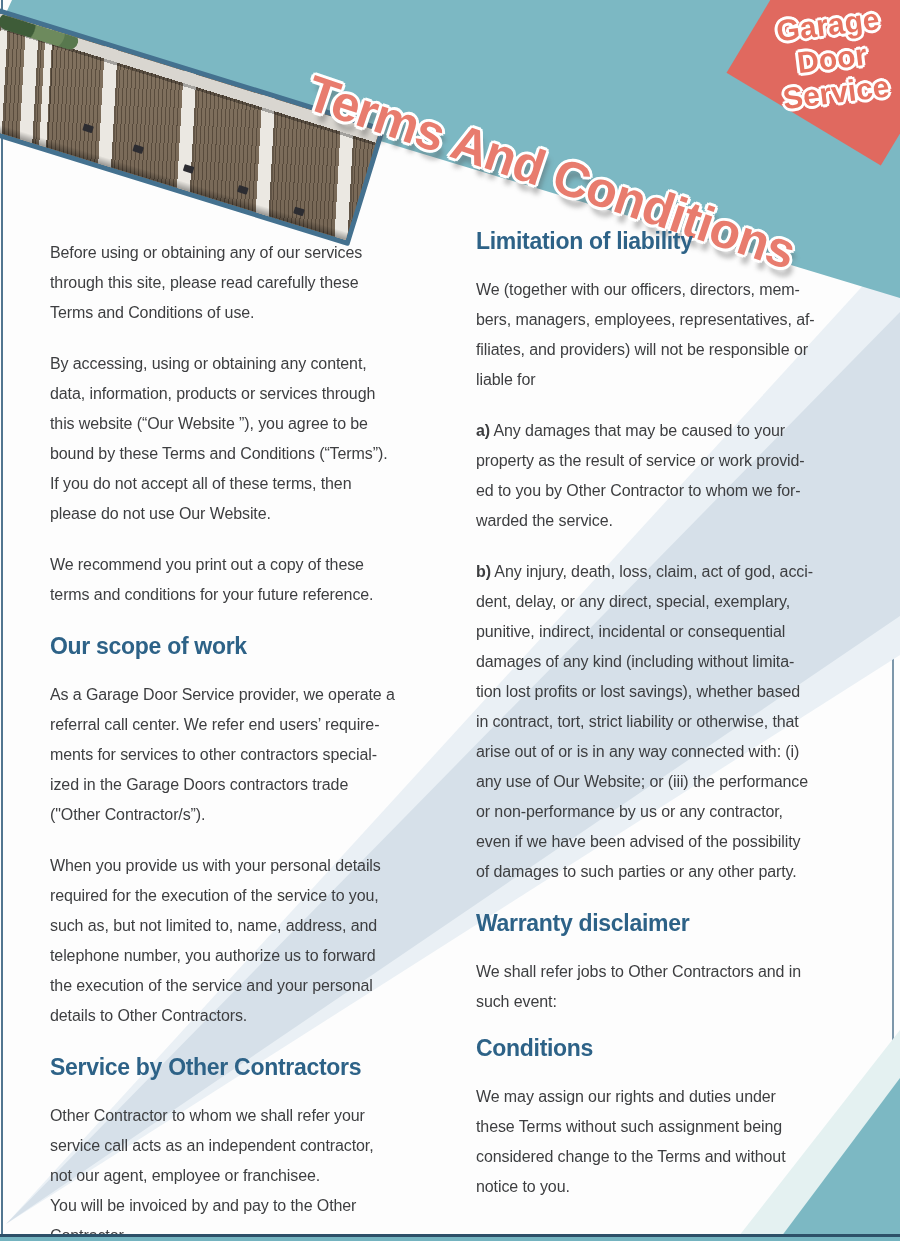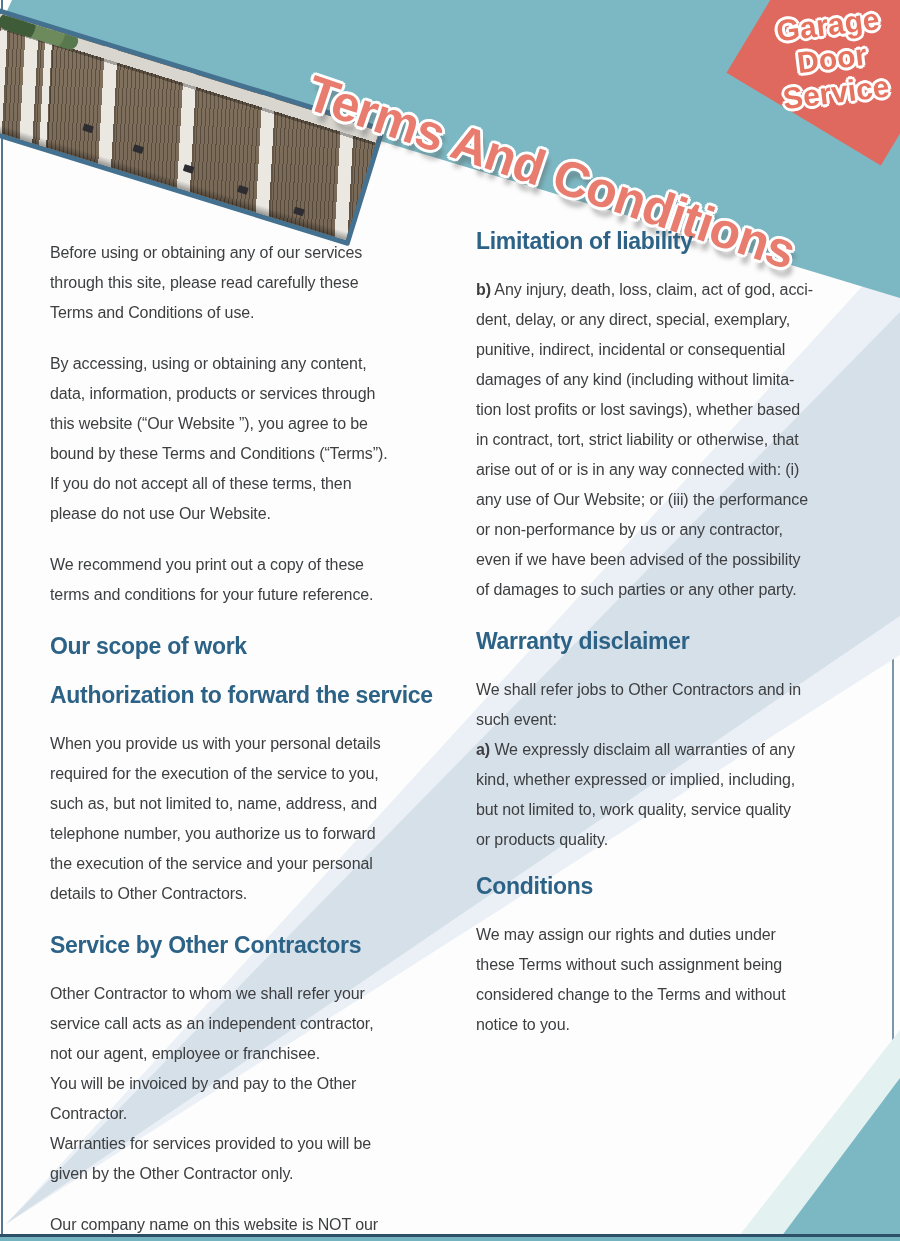--- a/index.html
+++ b/index.html
@@ -120,22 +120,26 @@
     <p>By accessing, using or obtaining any content,
 data, information, products or services through
 this website (“Our Website ”), you agree to be
 bound by these Terms and Conditions (“Terms”).
 If you do not accept all of these terms, then
 please do not use Our Website.</p>
     <p>We recommend you print out a copy of these
 terms and conditions for your future reference.</p>
 
     <h2>Our scope of work</h2>
+    <p>As a Garage Door Service provider, we operate a
+referral call center. We refer end users’ require-
+ments for services to other contractors special-
+ized in the Garage Doors contractors trade
+("Other Contractor/s”).</p>
 
-    <h2>Authorization to forward the service</h2>
     <p>When you provide us with your personal details
 required for the execution of the service to you,
 such as, but not limited to, name, address, and
 telephone number, you authorize us to forward
 the execution of the service and your personal
 details to Other Contractors.</p>
 
     <h2>Service by Other Contractors</h2>
     <p>Other Contractor to whom we shall refer your
 service call acts as an independent contractor,
@@ -144,39 +148,43 @@
 Contractor.
 Warranties for services provided to you will be
 given by the Other Contractor only.</p>
     <p>Our company name on this website is NOT our
 bound name and we use it ONLY for advertising
 purposes.</p>
   </div>
 
   <div class="col col-right">
     <h2 class="first">Limitation of liability</h2>
+    <p>We (together with our officers, directors, mem-
+bers, managers, employees, representatives, af-
+filiates, and providers) will not be responsible or
+liable for</p>
+    <p><b class="marker">a)</b><span> Any damages that may be caused to your
+property as the result of service or work provid-
+ed to you by Other Contractor to whom we for-
+warded the service.</span></p>
     <p><b class="marker">b)</b><span> Any injury, death, loss, claim, act of god, acci-
 dent, delay, or any direct, special, exemplary,
 punitive, indirect, incidental or consequential
 damages of any kind (including without limita-
 tion lost profits or lost savings), whether based
 in contract, tort, strict liability or otherwise, that
 arise out of or is in any way connected with: (i)
 any use of Our Website; or (iii) the performance
 or non-performance by us or any contractor,
 even if we have been advised of the possibility
 of damages to such parties or any other party.</span></p>
 
     <h2>Warranty disclaimer</h2>
     <p class="tight">We shall refer jobs to Other Contractors and in
 such event:</p>
-    <p class="tight"><b class="marker">a)</b><span> We expressly disclaim all warranties of any
-kind, whether expressed or implied, including,
-but not limited to, work quality, service quality
-or products quality.</span></p>
 
     <h2>Conditions</h2>
     <p>We may assign our rights and duties under
 these Terms without such assignment being
 considered change to the Terms and without
 notice to you.</p>
   </div>
 
   <div class="bottom-line"></div>
   <div class="bottom-teal"></div>

